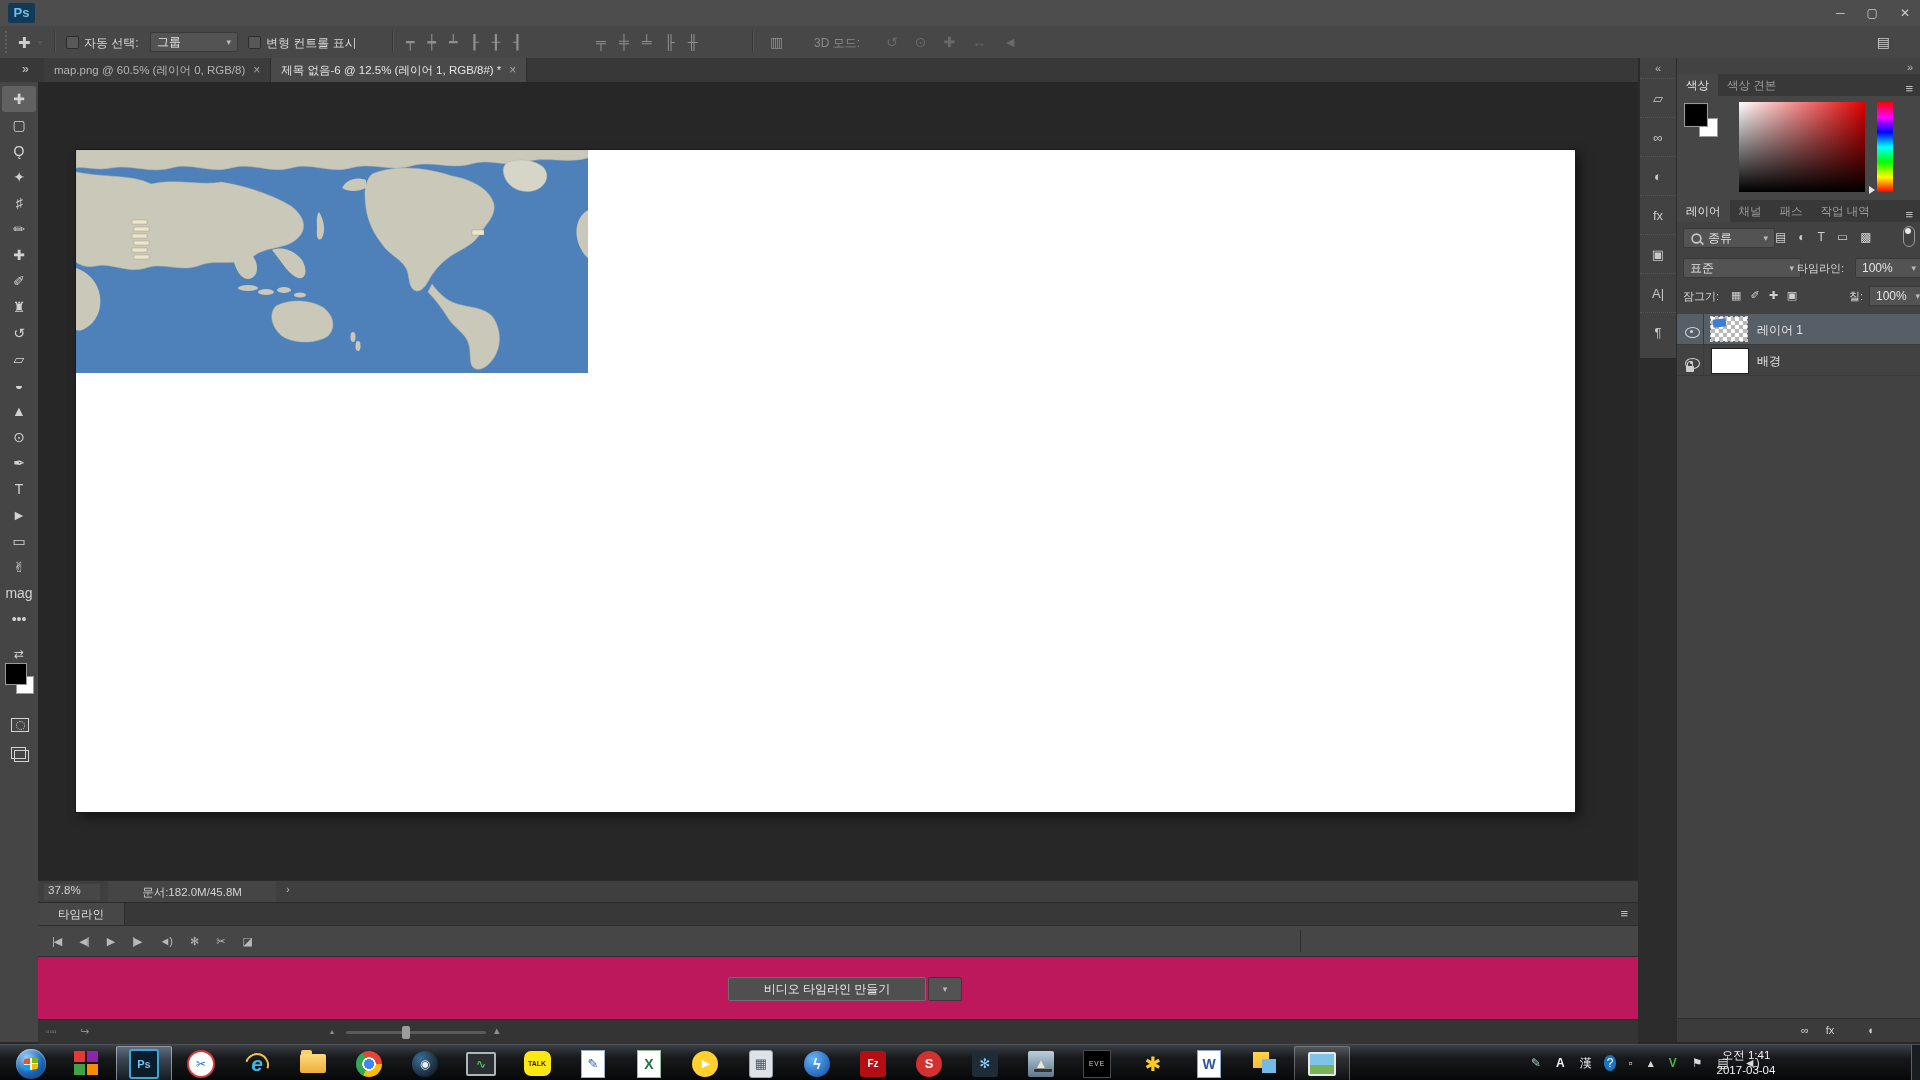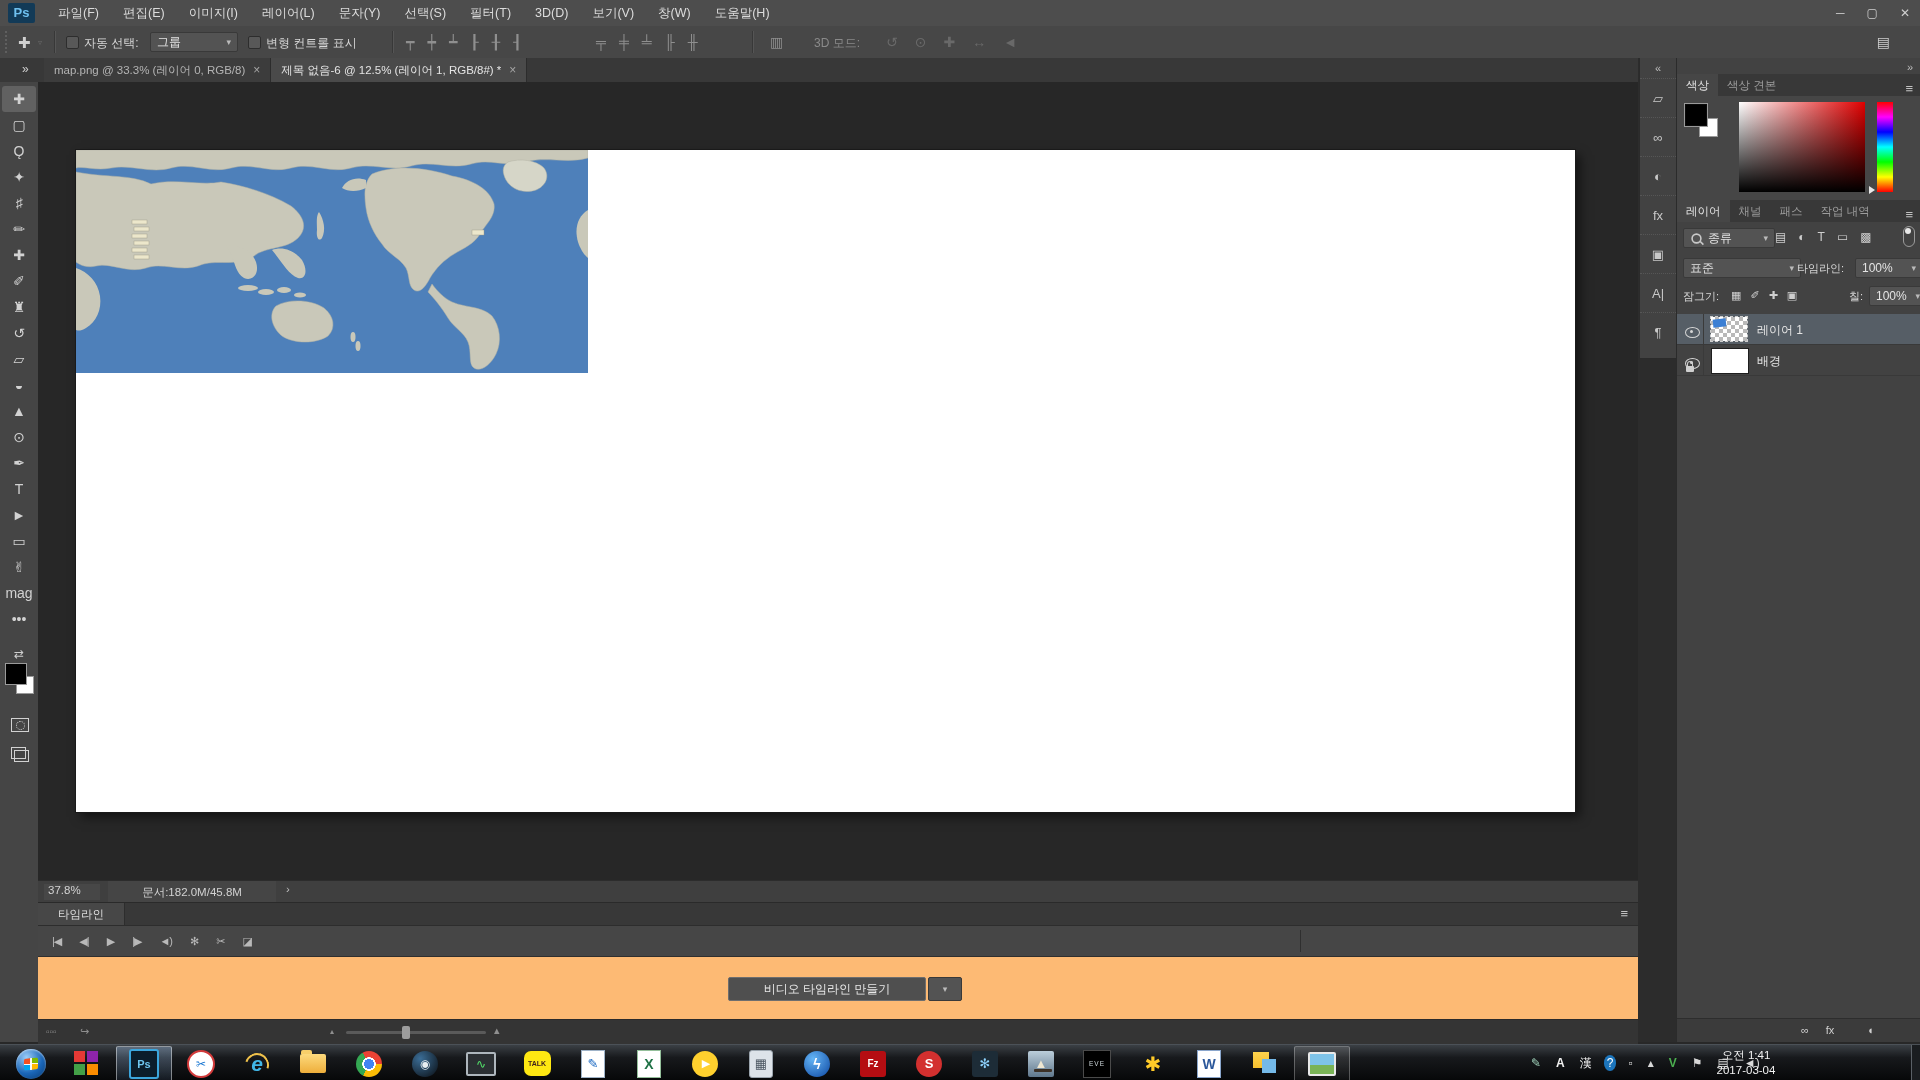--- a/index.html
+++ b/index.html
@@ -40,21 +40,21 @@
   .tool{width:38px;height:26px;display:flex;align-items:center;justify-content:center;cursor:default}
   .tool span{color:#d2d2d2;font-size:14px}
   .tool.active{background:#616161;border-radius:3px;width:34px;margin-left:2px}
   
   #pasteboard{left:38px;top:82px;width:1600px;height:798px;background:#272727}
   #document{left:38px;top:68px;width:1499px;height:662px;background:#ffffff;
      box-shadow:0 0 0 1px #1a1a1a,5px 5px 10px rgba(0,0,0,.55)}
   
   #statusbar{left:38px;top:880px;width:1600px;height:22px;background:#3f3f3f;border-top:1px solid #2c2c2c;font-size:11.5px;color:#d2d2d2}
   
-  #timeline{left:38px;top:902px;width:1600px;height:140px;background:#fdba74;border-top:1px solid #2a2a2a}
+  #timeline{left:38px;top:902px;width:1600px;height:140px;background:#be185d;border-top:1px solid #2a2a2a}
   #tl-header{left:0;top:0;width:1600px;height:22px;background:#383838;border-bottom:1px solid #2d2d2d}
   #tl-tab{left:0;top:0;width:86px;height:22px;background:#474747;color:#dedede;font-size:11.5px;
      text-align:center;line-height:22px;border-right:1px solid #2d2d2d}
   #tl-controls{left:0;top:23px;width:1600px;height:30px;background:#464646;border-bottom:1px solid #2f2f2f}
   #tl-controls .tci{color:#b9b9b9;font-size:11px;letter-spacing:-1px}
   #tl-bottom{left:0;top:116px;width:1600px;height:24px;background:#343434;border-top:1px solid #2a2a2a}
   #tl-button{background:#4f4f4f;border:1px solid #6e6e6e;border-radius:2px;color:#e8e8e8;
      font-size:12px;text-align:center;line-height:22px}
   
   #stripfill{left:1638px;top:58px;width:38px;height:984px;background:#2c2c2c}
@@ -158,33 +158,20 @@
   .screenmode-ic{width:13px;height:10px;border:1px solid #d2d2d2;position:relative;display:inline-block}
   .screenmode-ic::before{content:'';position:absolute;width:13px;height:10px;border:1px solid #d2d2d2;left:-4px;top:-4px}
   .qmask-ic{width:16px;height:12px;border:1px solid #d2d2d2;display:flex;align-items:center;justify-content:center}
   .qmask-ic i{width:7px;height:7px;border:1px dotted #d2d2d2;border-radius:50%}
 </style>
 </head>
 <body>
 
 <div class="abs" id="menubar">
   <div class="abs" id="pslogo">Ps</div>
-  <div class="abs flex" id="menus">
-    <span class="mi">파일(F)</span>
-      <span class="mi">편집(E)</span>
-      <span class="mi">이미지(I)</span>
-      <span class="mi">레이어(L)</span>
-      <span class="mi">문자(Y)</span>
-      <span class="mi">선택(S)</span>
-      <span class="mi">필터(T)</span>
-      <span class="mi">3D(D)</span>
-      <span class="mi">보기(V)</span>
-      <span class="mi">창(W)</span>
-      <span class="mi">도움말(H)</span>
-  </div>
   <div class="abs flex" id="winctl">
     <span>─</span>
     <span>▢</span>
     <span>✕</span>
   </div>
 </div>
 
 <div class="abs" id="optionsbar">
   <div class="abs grip" style="left:2px;top:5px"></div>
   <span class="abs ic" style="left:18px;top:9px;font-size:15px">✚</span>
@@ -226,21 +213,21 @@
   </div>
 
   <span class="abs ic" style="right:30px;top:9px">▤</span>
 </div>
 
 <div class="abs" id="tabbar">
   <span class="abs ic" style="left:22px;top:5px;font-size:12px">»</span>
   <div class="abs flex" style="left:44px;top:0;height:24px">
 
       <div class="doctab">
-        <span>map.png @ 33.3% (레이어 0, RGB/8)</span>
+        <span>map.png @ 60.5% (레이어 0, RGB/8)</span>
         <span class="x">×</span>
       </div>
 
       <div class="doctab active">
         <span>제목 없음-6 @ 12.5% (레이어 1, RGB/8#) *</span>
         <span class="x">×</span>
       </div>
 
   </div>
 </div>

